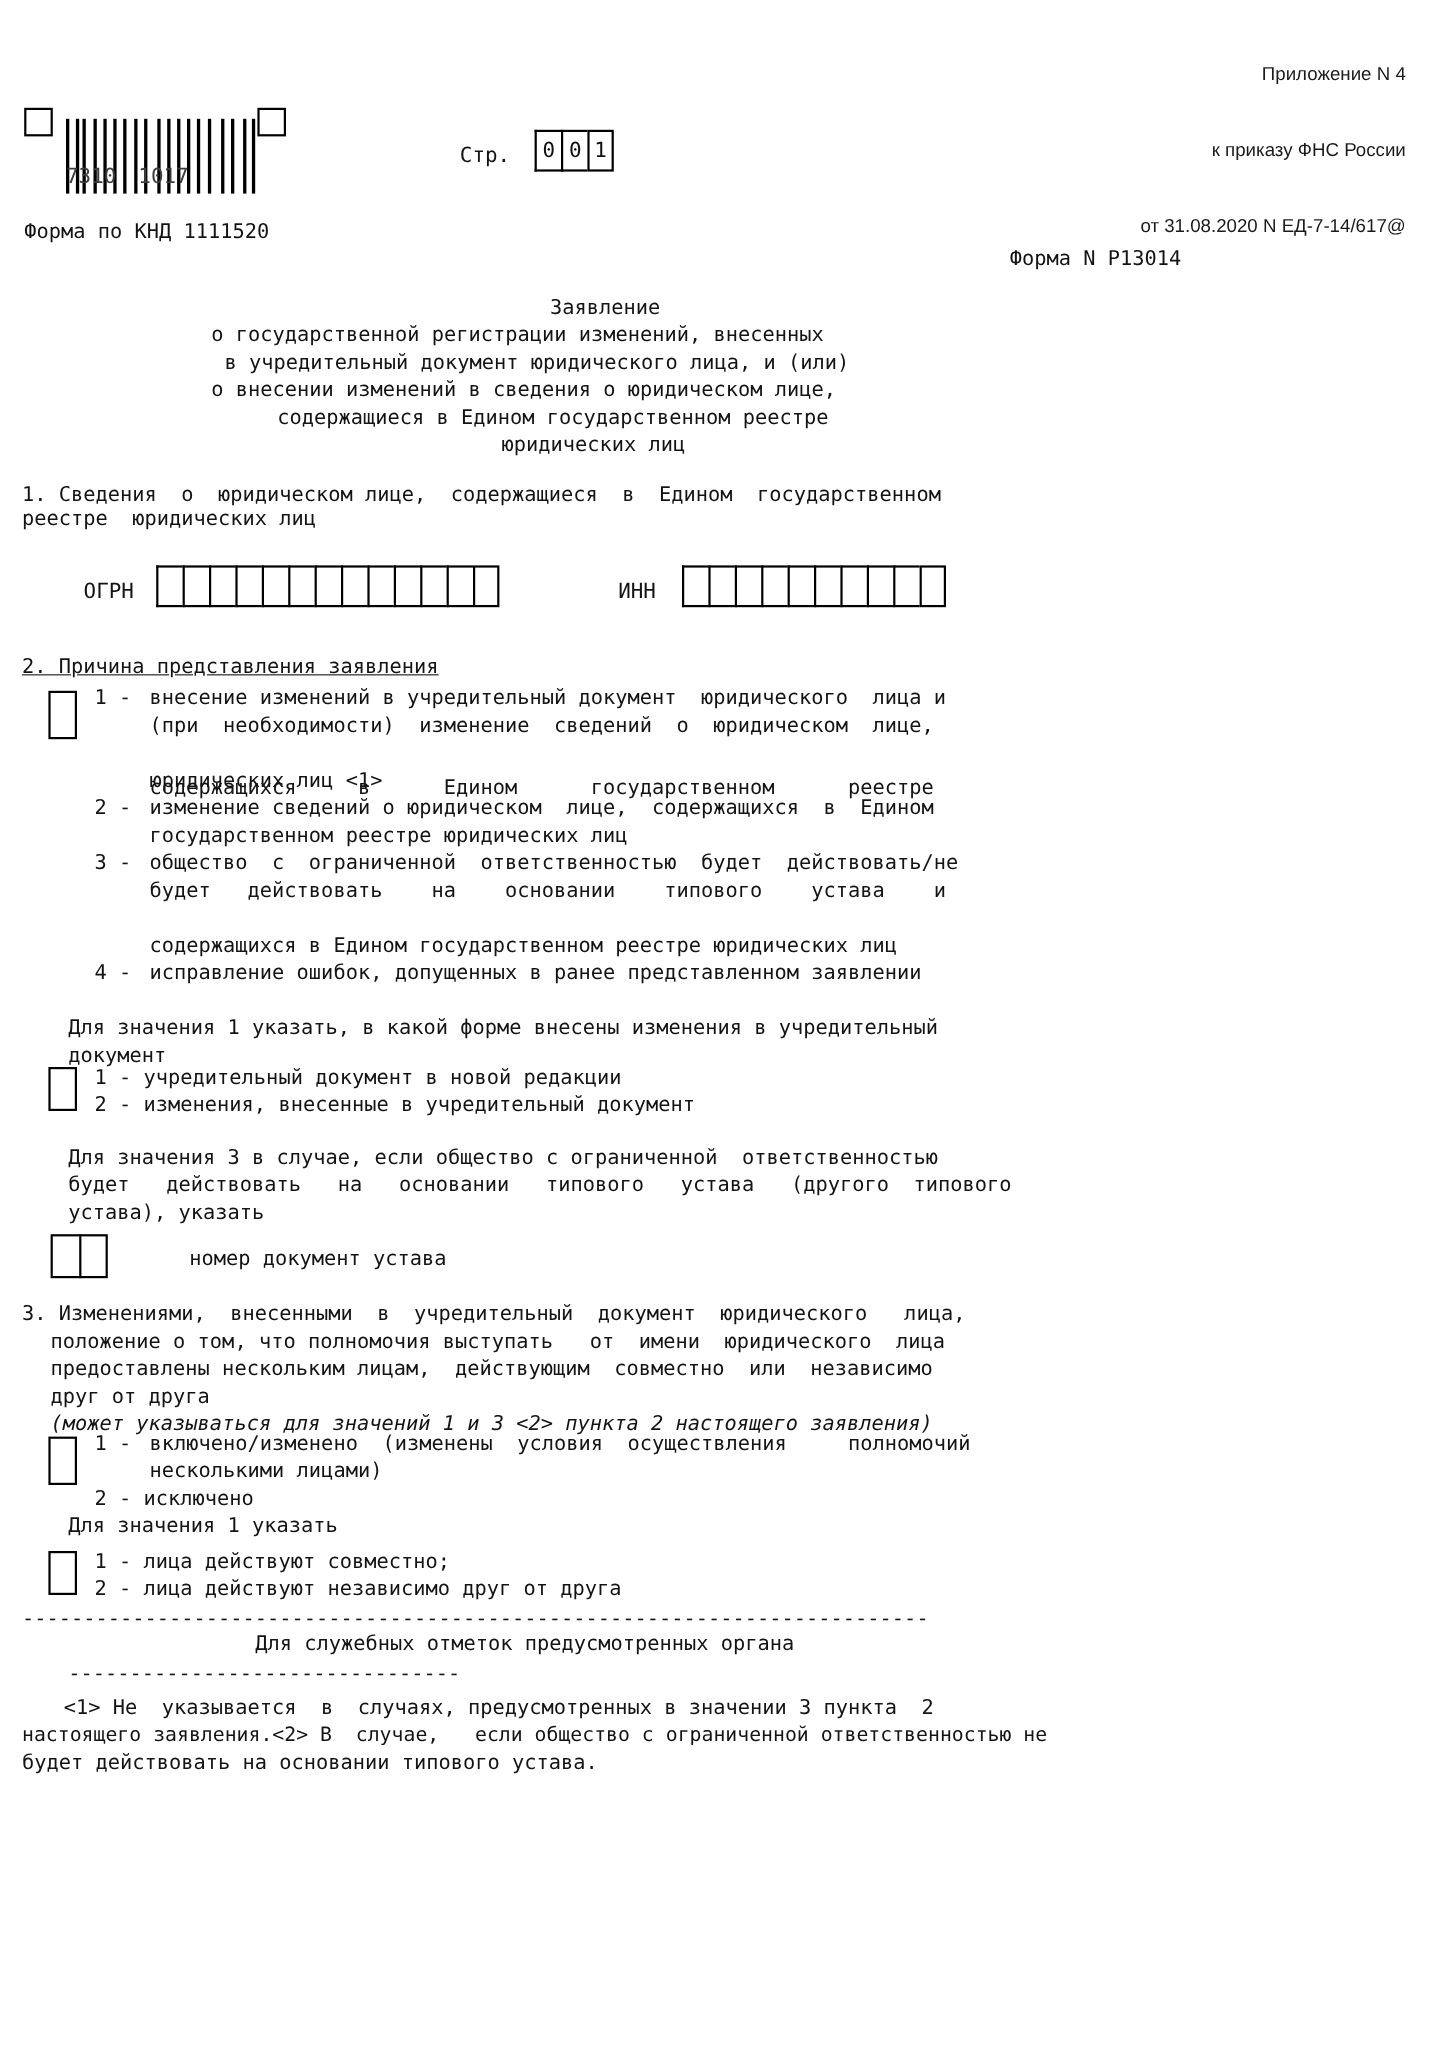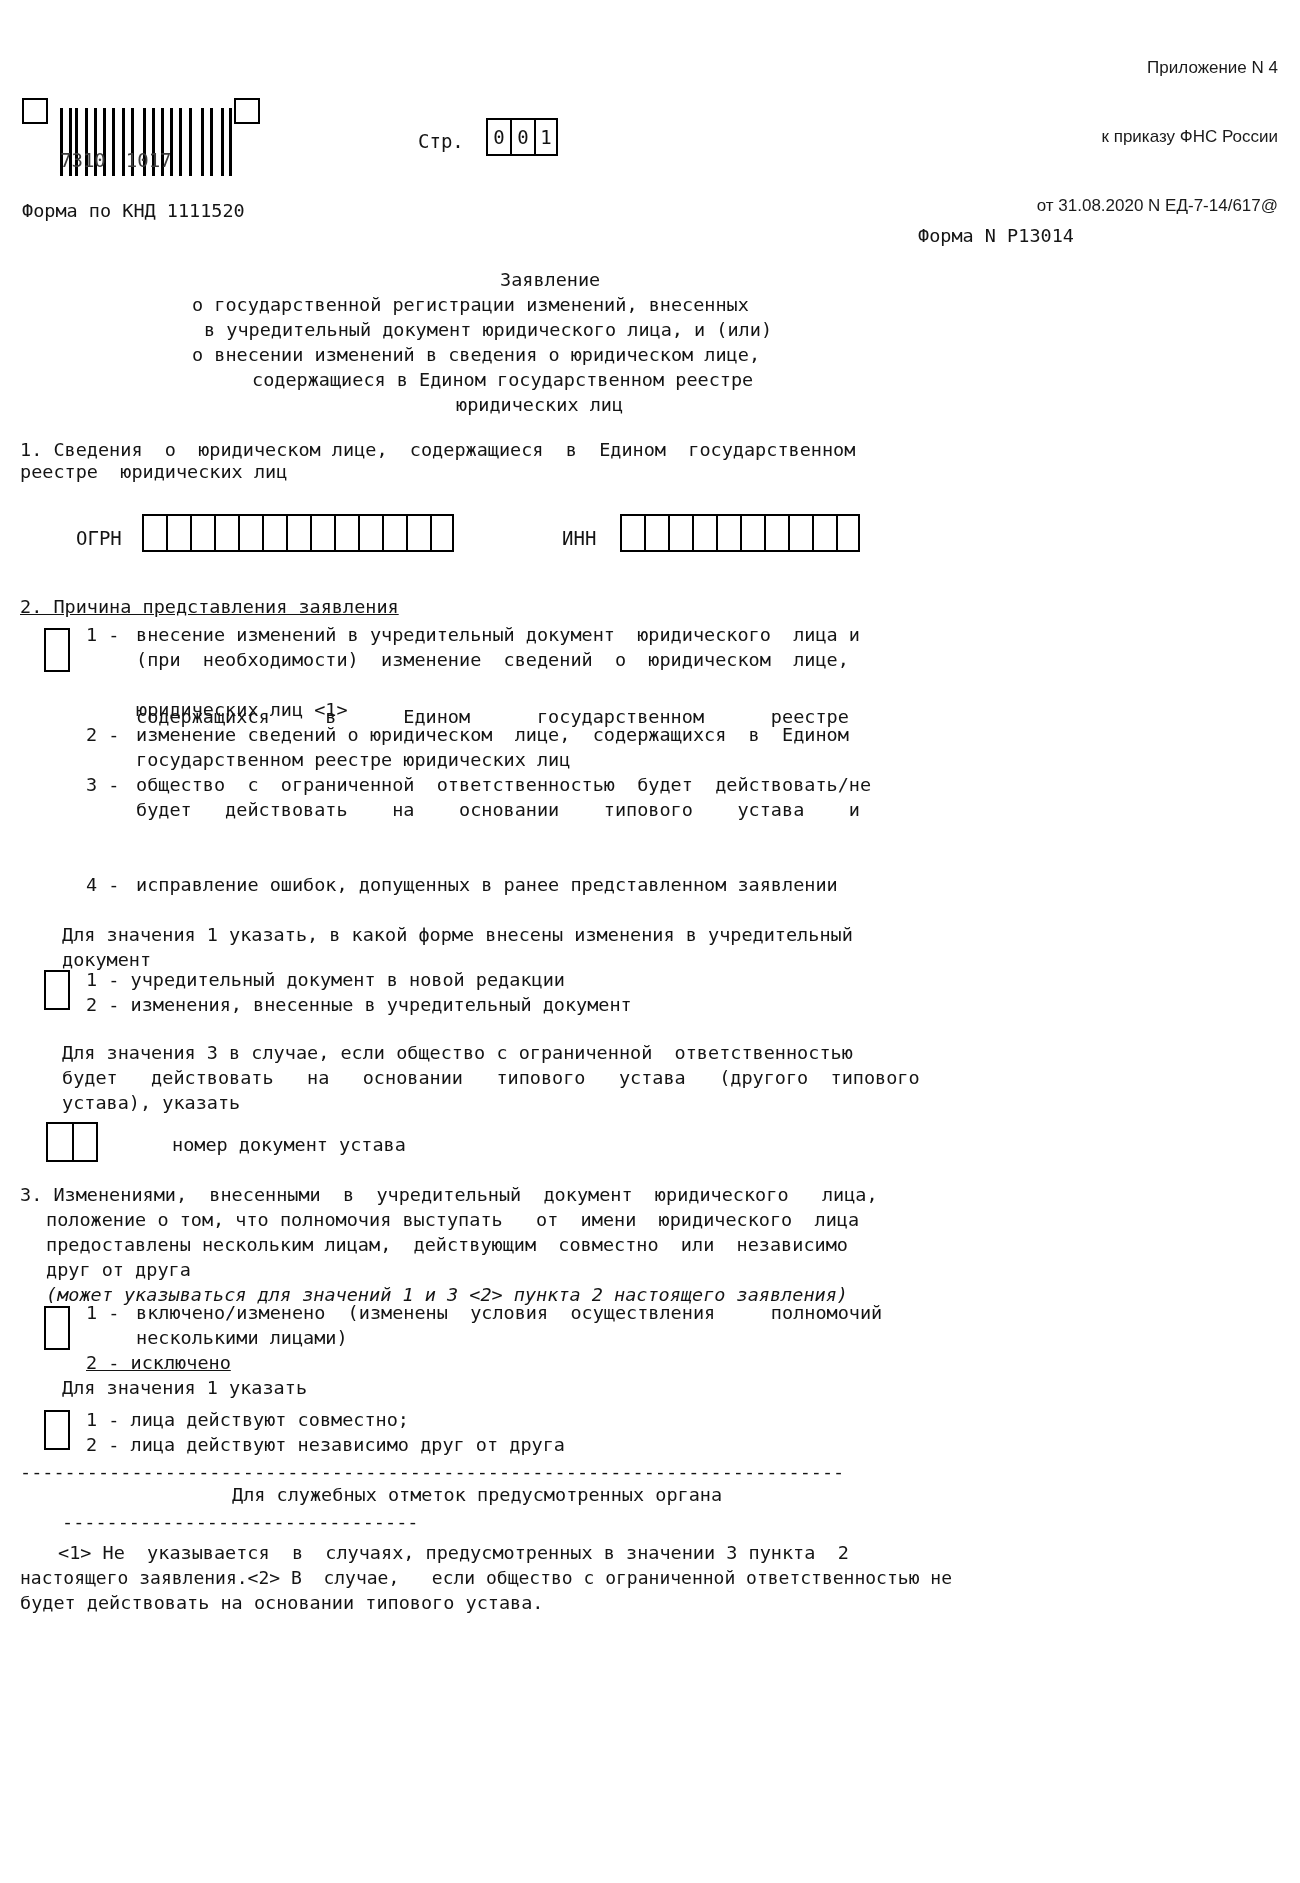--- a/index.html
+++ b/index.html
@@ -252,20 +252,21 @@
   <div class="t" style="left:136px; top:704px;text-align:right;">содержащихся     в      Едином      государственном      реестре</div>
   <div class="t" style="left:136px; top:697px;">юридических лиц &lt;1&gt;</div>
 
   <div class="t" style="left:86px; top:722px;">2 -</div>
   <div class="t" style="left:136px; top:722px;">изменение сведений о юридическом  лице,  содержащихся  в  Едином</div>
   <div class="t" style="left:136px; top:747px;">государственном реестре юридических лиц</div>
 
   <div class="t" style="left:86px; top:772px;">3 -</div>
   <div class="t" style="left:136px; top:772px;">общество  с  ограниченной  ответственностью  будет  действовать/не</div>
   <div class="t" style="left:136px; top:797px;">будет   действовать    на    основании    типового    устава    и</div>
+  <div class="t" style="left:136px; top:847px;">содержащихся в Едином государственном реестре юридических лиц</div>
 
   <div class="t" style="left:86px; top:872px;">4 -</div>
   <div class="t" style="left:136px; top:872px;">исправление ошибок, допущенных в ранее представленном заявлении</div>
 
   <div class="t" style="left:62px; top:922px;">Для значения 1 указать, в какой форме внесены изменения в учредительный</div>
   <div class="t" style="left:62px; top:947px;">документ</div>
   <div class="tickbox" style="left:44px; top:970px;"></div>
   <div class="t" style="left:86px; top:967px;">1 - учредительный документ в новой редакции</div>
   <div class="t" style="left:86px; top:992px;">2 - изменения, внесенные в учредительный документ</div>
 
@@ -279,21 +280,21 @@
   <div class="t" style="left:20px; top:1182px;">3. Изменениями,  внесенными  в  учредительный  документ  юридического   лица,</div>
   <div class="t" style="left:46px; top:1207px;">положение о том, что полномочия выступать   от  имени  юридического  лица</div>
   <div class="t" style="left:46px; top:1232px;">предоставлены нескольким лицам,  действующим  совместно  или  независимо</div>
   <div class="t" style="left:46px; top:1257px;">друг от друга</div>
   <div class="t" style="left:46px; top:1282px;font-style:italic;">(может указываться для значений 1 и 3 &lt;2&gt; пункта 2 настоящего заявления)</div>
 
   <div class="tickbox tall" style="left:44px; top:1306px;"></div>
   <div class="t" style="left:86px; top:1300px;">1 -</div>
   <div class="t" style="left:136px; top:1300px;">включено/изменено  (изменены  условия  осуществления     полномочий</div>
   <div class="t" style="left:136px; top:1325px;">несколькими лицами)</div>
-  <div class="t" style="left:86px; top:1350px;text-decoration:underline;">2 - исключено</div>
+  <div class="t" style="left:86px; top:1350px;">2 - исключено</div>
   <div class="t" style="left:62px; top:1375px;">Для значения 1 указать</div>
 
   <div class="tickbox" style="left:44px; top:1410px;"></div>
   <div class="t" style="left:86px; top:1407px;">1 - лица действуют совместно;</div>
   <div class="t" style="left:86px; top:1432px;">2 - лица действуют независимо друг от друга</div>
 
   <div class="dashrule" style="left:20px; top:1462px; width:920px;">--------------------------------------------------------------------------</div>
   <div class="t" style="left:232px; top:1482px;">Для служебных отметок предусмотренных органа</div>
   <div class="dashrule" style="left:62px; top:1512px; width:400px;">--------------------------------</div>
 

